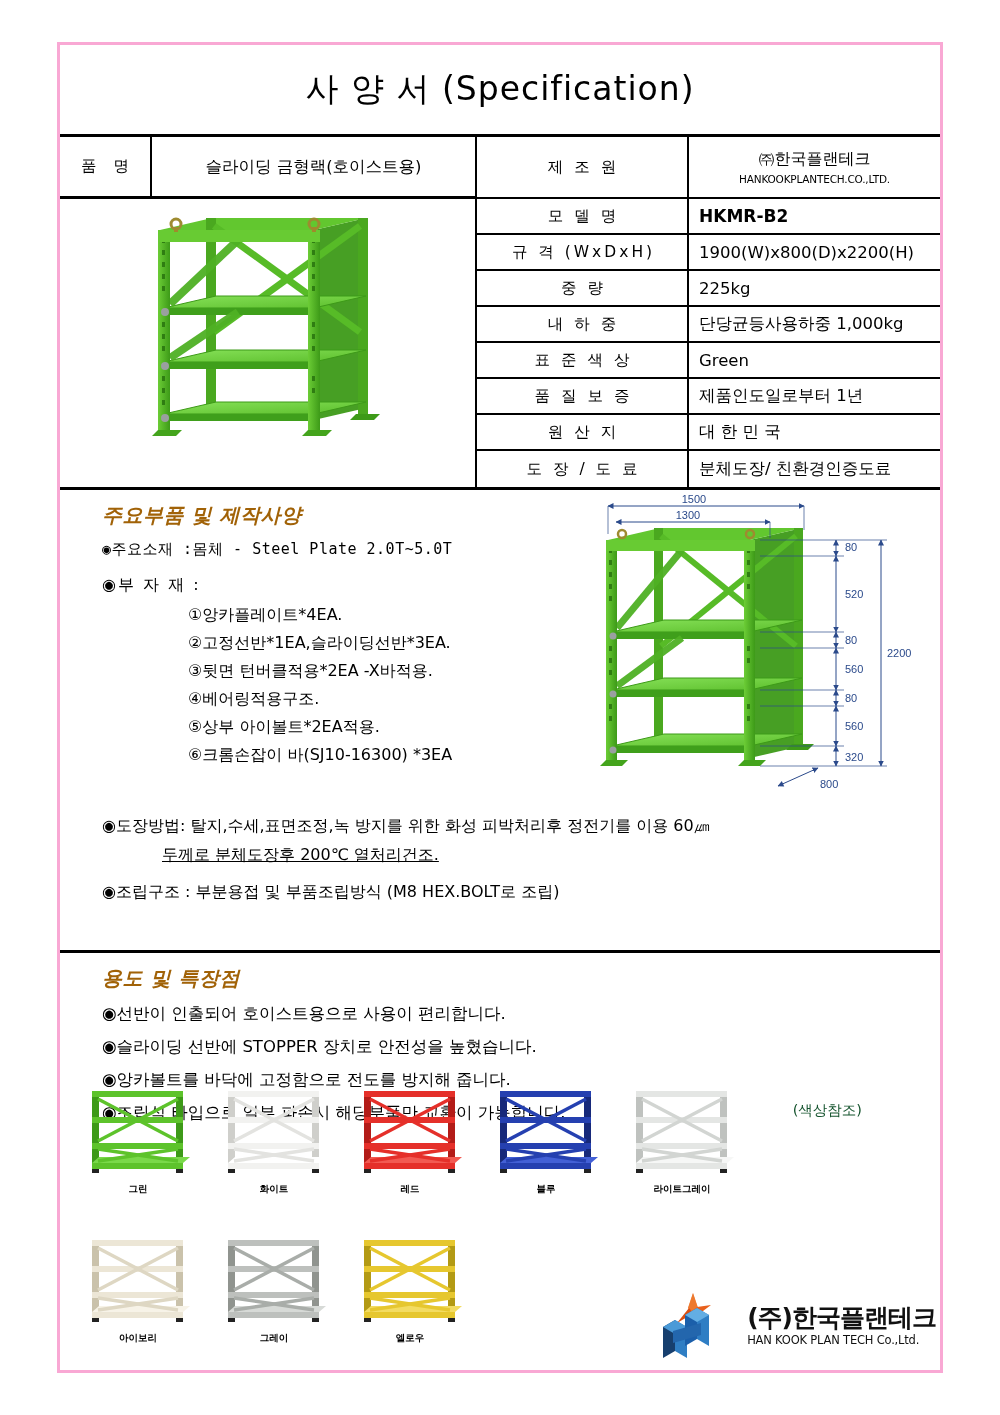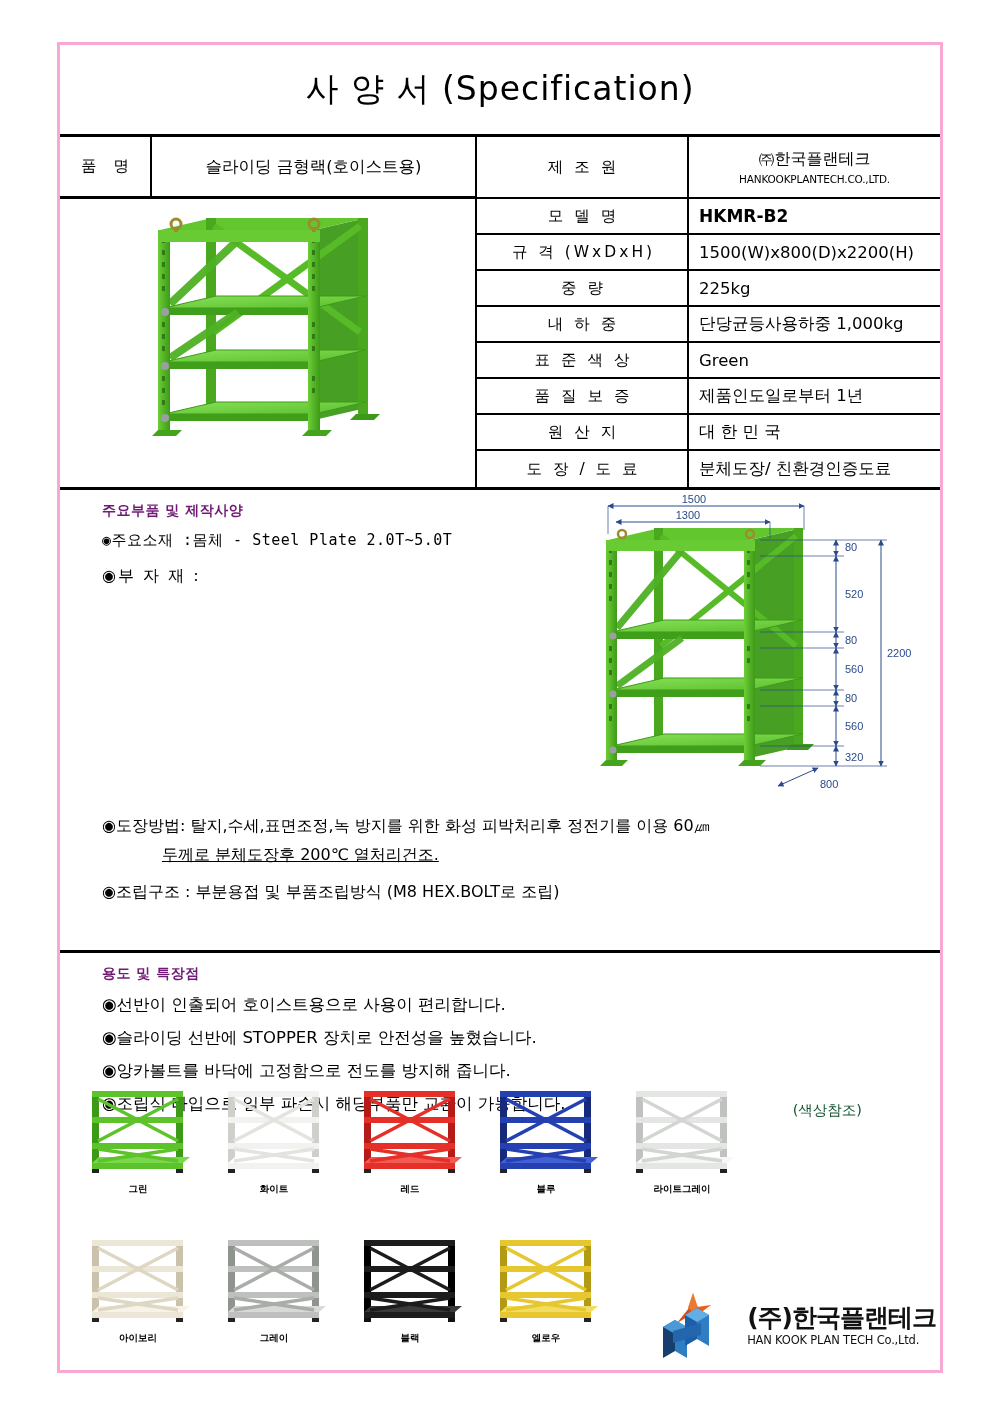--- a/index.html
+++ b/index.html
@@ -68,21 +68,21 @@
   .spec-label { width: 212px; border-right: 2px solid #000; }
   .spec-value { flex: 1; }
   .spec-value.bold { font-weight: bold; font-size: 17px; }
   .sp-tight { letter-spacing: 3px; text-indent: 3px; }
 
   
   .parts-block {
     height: 463px; border-bottom: 3px solid #000;
     position: relative; padding: 12px 0 0 42px;
   }
-  .sec-head { font-size: 14px; font-weight: bold; color: #701a75; letter-spacing: 0.5px; margin-bottom: 11px; }
+  .sec-head { font-size: 20px; font-weight: bold; color: #a16207; letter-spacing: 0.5px; margin-bottom: 11px; font-style: italic; }
   .b-line { font-size: 16px; color: #000; margin-bottom: 9px; white-space: nowrap; }
   .sub-list { margin-left: 86px; margin-top: 2px; }
   .sub-list .b-line { margin-bottom: 7px; }
   .mono { font-family: "DejaVu Sans Mono", "Liberation Mono", monospace; font-size: 15px; letter-spacing: 0.5px; }
 
   .coat-area { position: absolute; left: 42px; top: 326px; width: 810px; }
   .coat-area .b-line { margin-bottom: 8px; }
   .indent2 { margin-left: 60px; text-decoration: underline; }
 
   .draw-wrap { position: absolute; right: 6px; top: 4px; width: 352px; height: 318px; }
@@ -238,21 +238,21 @@
           <div class="maker-en">HANKOOKPLANTECH.CO.,LTD.</div>
         </div>
       </div>
 
       <div class="spec-row">
         <div class="cell-label spec-label sp-tight">모  델  명</div>
         <div class="cell-value spec-value bold">HKMR-B2</div>
       </div>
       <div class="spec-row">
         <div class="cell-label spec-label sp-tight">규  격 (WxDxH)</div>
-        <div class="cell-value spec-value">1500(W)x800(D)x2200(H)</div>
+        <div class="cell-value spec-value">1900(W)x800(D)x2200(H)</div>
       </div>
       <div class="spec-row">
         <div class="cell-label spec-label sp-tight">중         량</div>
         <div class="cell-value spec-value">225kg</div>
       </div>
       <div class="spec-row">
         <div class="cell-label spec-label sp-tight">내  하  중</div>
         <div class="cell-value spec-value">단당균등사용하중 1,000kg</div>
       </div>
       <div class="spec-row">
@@ -271,20 +271,28 @@
         <div class="cell-label spec-label sp-tight">도 장 / 도 료</div>
         <div class="cell-value spec-value">분체도장/ 친환경인증도료</div>
       </div>
     </div>
   </div>
 
   <div class="parts-block">
     <div class="sec-head">주요부품 및 제작사양</div>
     <div class="b-line mono">◉주요소재 :몸체 - Steel Plate 2.0T~5.0T</div>
     <div class="b-line" style="margin-top:16px; letter-spacing:2px;">◉부 자 재 :</div>
+    <div class="sub-list">
+      <div class="b-line">①앙카플레이트*4EA.</div>
+      <div class="b-line">②고정선반*1EA,슬라이딩선반*3EA.</div>
+      <div class="b-line">③뒷면 턴버클적용*2EA -X바적용.</div>
+      <div class="b-line">④베어링적용구조.</div>
+      <div class="b-line">⑤상부 아이볼트*2EA적용.</div>
+      <div class="b-line">⑥크롬손잡이 바(SJ10-16300) *3EA</div>
+    </div>
 
     <div class="coat-area">
       <div class="b-line">◉도장방법: 탈지,수세,표면조정,녹 방지를 위한 화성 피박처리후 정전기를 이용 60㎛</div>
       <div class="b-line indent2">두께로 분체도장후 200℃ 열처리건조.</div>
       <div class="b-line" style="margin-top:16px;">◉조립구조 : 부분용접 및 부품조립방식 (M8 HEX.BOLT로 조립)</div>
     </div>
 
     <div class="draw-wrap">
       <svg width="352" height="318" viewBox="0 0 352 318">
         <defs>
@@ -565,40 +573,20 @@
               <line x1="20" y1="54" x2="100" y2="12"></line>
             <line x1="20" y1="62" x2="100" y2="74"></line>
               <line x1="20" y1="74" x2="100" y2="62"></line>
           </g>
           <rect x="14" y="82" width="7" height="4" fill="#222"></rect>
           <rect x="98" y="82" width="7" height="4" fill="#222"></rect>
         </svg>
         <div class="swatch-cap">그레이</div>
       </div>
 
-      <div class="swatch">
-        <svg width="120" height="92" viewBox="0 0 120 92">
-          <rect x="14" y="4" width="7" height="78" fill="#000000"></rect>
-          <rect x="98" y="4" width="7" height="78" fill="#000000"></rect>
-          <rect x="14" y="4" width="91" height="6" fill="#1c1c1c"></rect>
-          <rect x="14" y="30" width="91" height="6" fill="#1c1c1c"></rect>
-          <rect x="14" y="56" width="91" height="6" fill="#1c1c1c"></rect>
-          <polygon points="14,76 105,76 112,70 21,70" fill="#3a3a3a"></polygon>
-          <rect x="14" y="76" width="91" height="6" fill="#1c1c1c"></rect>
-          <g stroke="#1c1c1c" stroke-width="3.5" fill="none">
-            <line x1="20" y1="12" x2="100" y2="54"></line>
-              <line x1="20" y1="54" x2="100" y2="12"></line>
-            <line x1="20" y1="62" x2="100" y2="74"></line>
-              <line x1="20" y1="74" x2="100" y2="62"></line>
-          </g>
-          <rect x="14" y="82" width="7" height="4" fill="#111"></rect>
-          <rect x="98" y="82" width="7" height="4" fill="#111"></rect>
-        </svg>
-        <div class="swatch-cap">블랙</div>
-      </div>
 
       <div class="swatch">
         <svg width="120" height="92" viewBox="0 0 120 92">
           <rect x="14" y="4" width="7" height="78" fill="#b39a14"></rect>
           <rect x="98" y="4" width="7" height="78" fill="#b39a14"></rect>
           <rect x="14" y="4" width="91" height="6" fill="#e6c72f"></rect>
           <rect x="14" y="30" width="91" height="6" fill="#e6c72f"></rect>
           <rect x="14" y="56" width="91" height="6" fill="#e6c72f"></rect>
           <polygon points="14,76 105,76 112,70 21,70" fill="#f3dc62"></polygon>
           <rect x="14" y="76" width="91" height="6" fill="#e6c72f"></rect>

